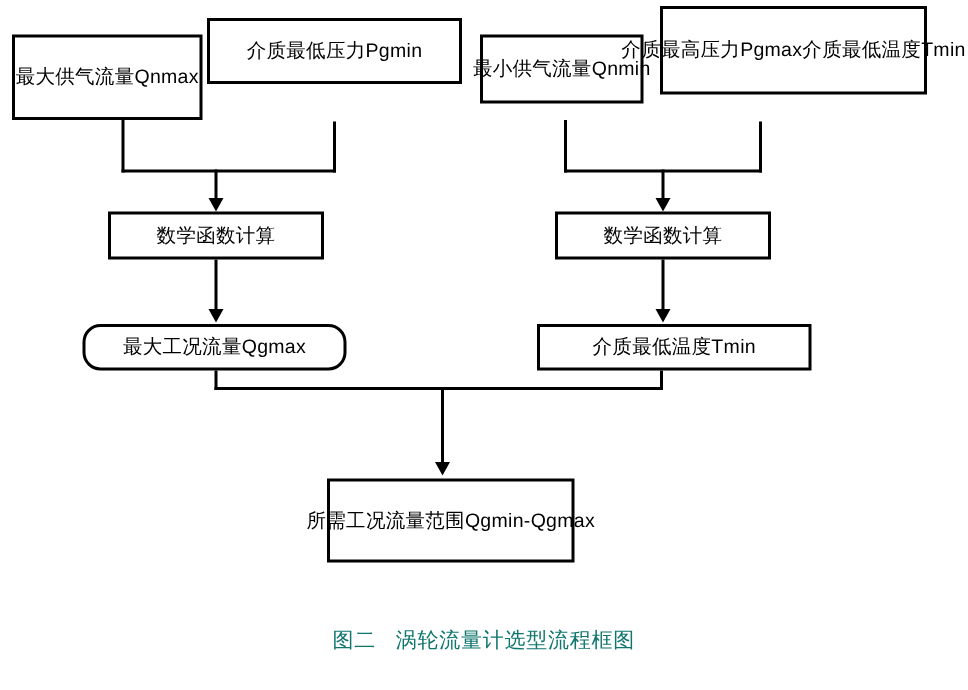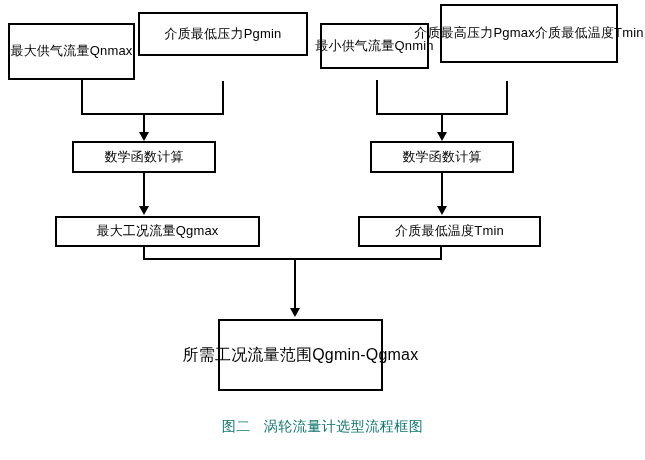--- a/index.html
+++ b/index.html
@@ -41,24 +41,24 @@
 
   
   #node-qnmax      { left: 8px;   top: 23px;  width: 127px; height: 57px; }
   #node-pgmin-tmax { left: 138px; top: 12px;  width: 170px; height: 44px; }
   #node-qnmin      { left: 320px; top: 23px;  width: 109px; height: 46px; }
   #node-pgmax-tmin { left: 440px; top: 4px;  width: 178px; height: 59px; }
 
   #node-calc-left  { left: 72px;  top: 141px; width: 144px; height: 32px; }
   #node-calc-right { left: 370px; top: 141px; width: 144px; height: 32px; }
 
-  #node-qgmax      { left: 55px;  top: 216px; width: 205px; height: 31px; }
+  #node-qgmax      { left: 55px;  top: 216px; width: 176px; height: 31px; border-radius: 12px; }
   #node-qgmin      { left: 358px; top: 216px; width: 183px; height: 31px; }
 
-  #node-range      { left: 218px; top: 319px; width: 165px; height: 72px; font-size: 16px; }
+  #node-range      { left: 218px; top: 319px; width: 165px; height: 56px; font-size: 13px; }
 
   
   .seg {
     position: absolute;
     background: #000000;
   }
   .seg.v { width: 2px; }
   .seg.h { height: 2px; }
 
   .arrowhead {

